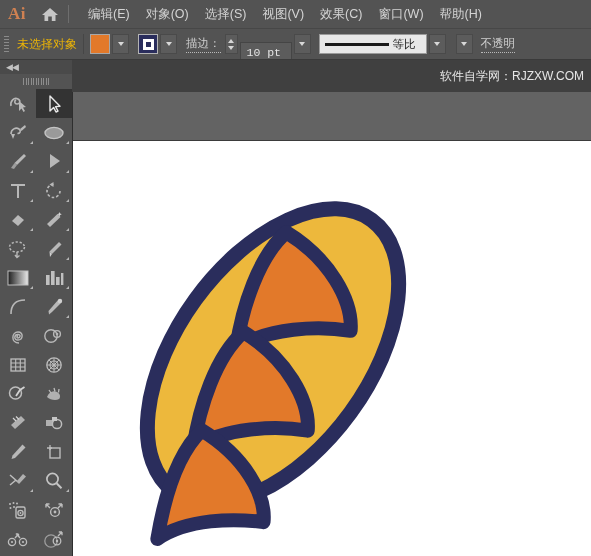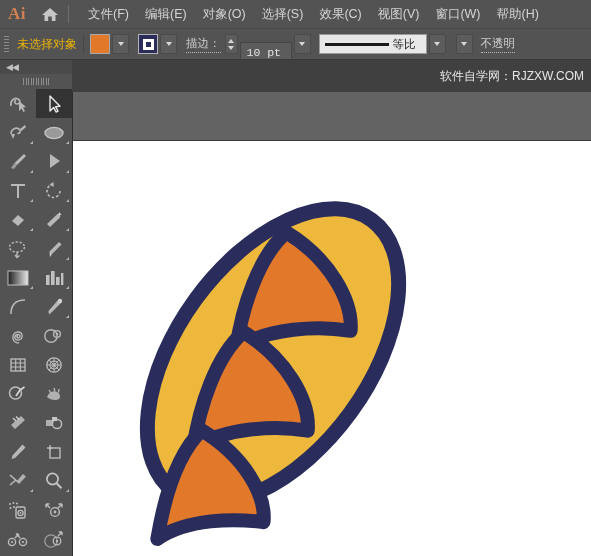--- a/index.html
+++ b/index.html
@@ -202,26 +202,25 @@
 
   <div class="menubar">
     <div class="ai-logo">Ai</div>
     <div class="home-btn">
       <svg width="18" height="16" viewBox="0 0 18 16">
         <path d="M9 2 L17 9 L14.5 9 L14.5 15 L10.8 15 L10.8 10.5 L7.2 10.5 L7.2 15 L3.5 15 L3.5 9 L1 9 Z" fill="#c6c6c6"></path>
       </svg>
     </div>
     <div class="menu-div"></div>
     <div class="menu-items">
-      <div class="menu-item">文件(F)</div>
       <div class="menu-item">编辑(E)</div>
       <div class="menu-item">对象(O)</div>
       <div class="menu-item">选择(S)</div>
+      <div class="menu-item">视图(V)</div>
       <div class="menu-item">效果(C)</div>
-      <div class="menu-item">视图(V)</div>
       <div class="menu-item">窗口(W)</div>
       <div class="menu-item">帮助(H)</div>
     </div>
   </div>
 
   <div class="controlbar">
     <div class="grip">
       <i></i>
         <i></i>
         <i></i>

